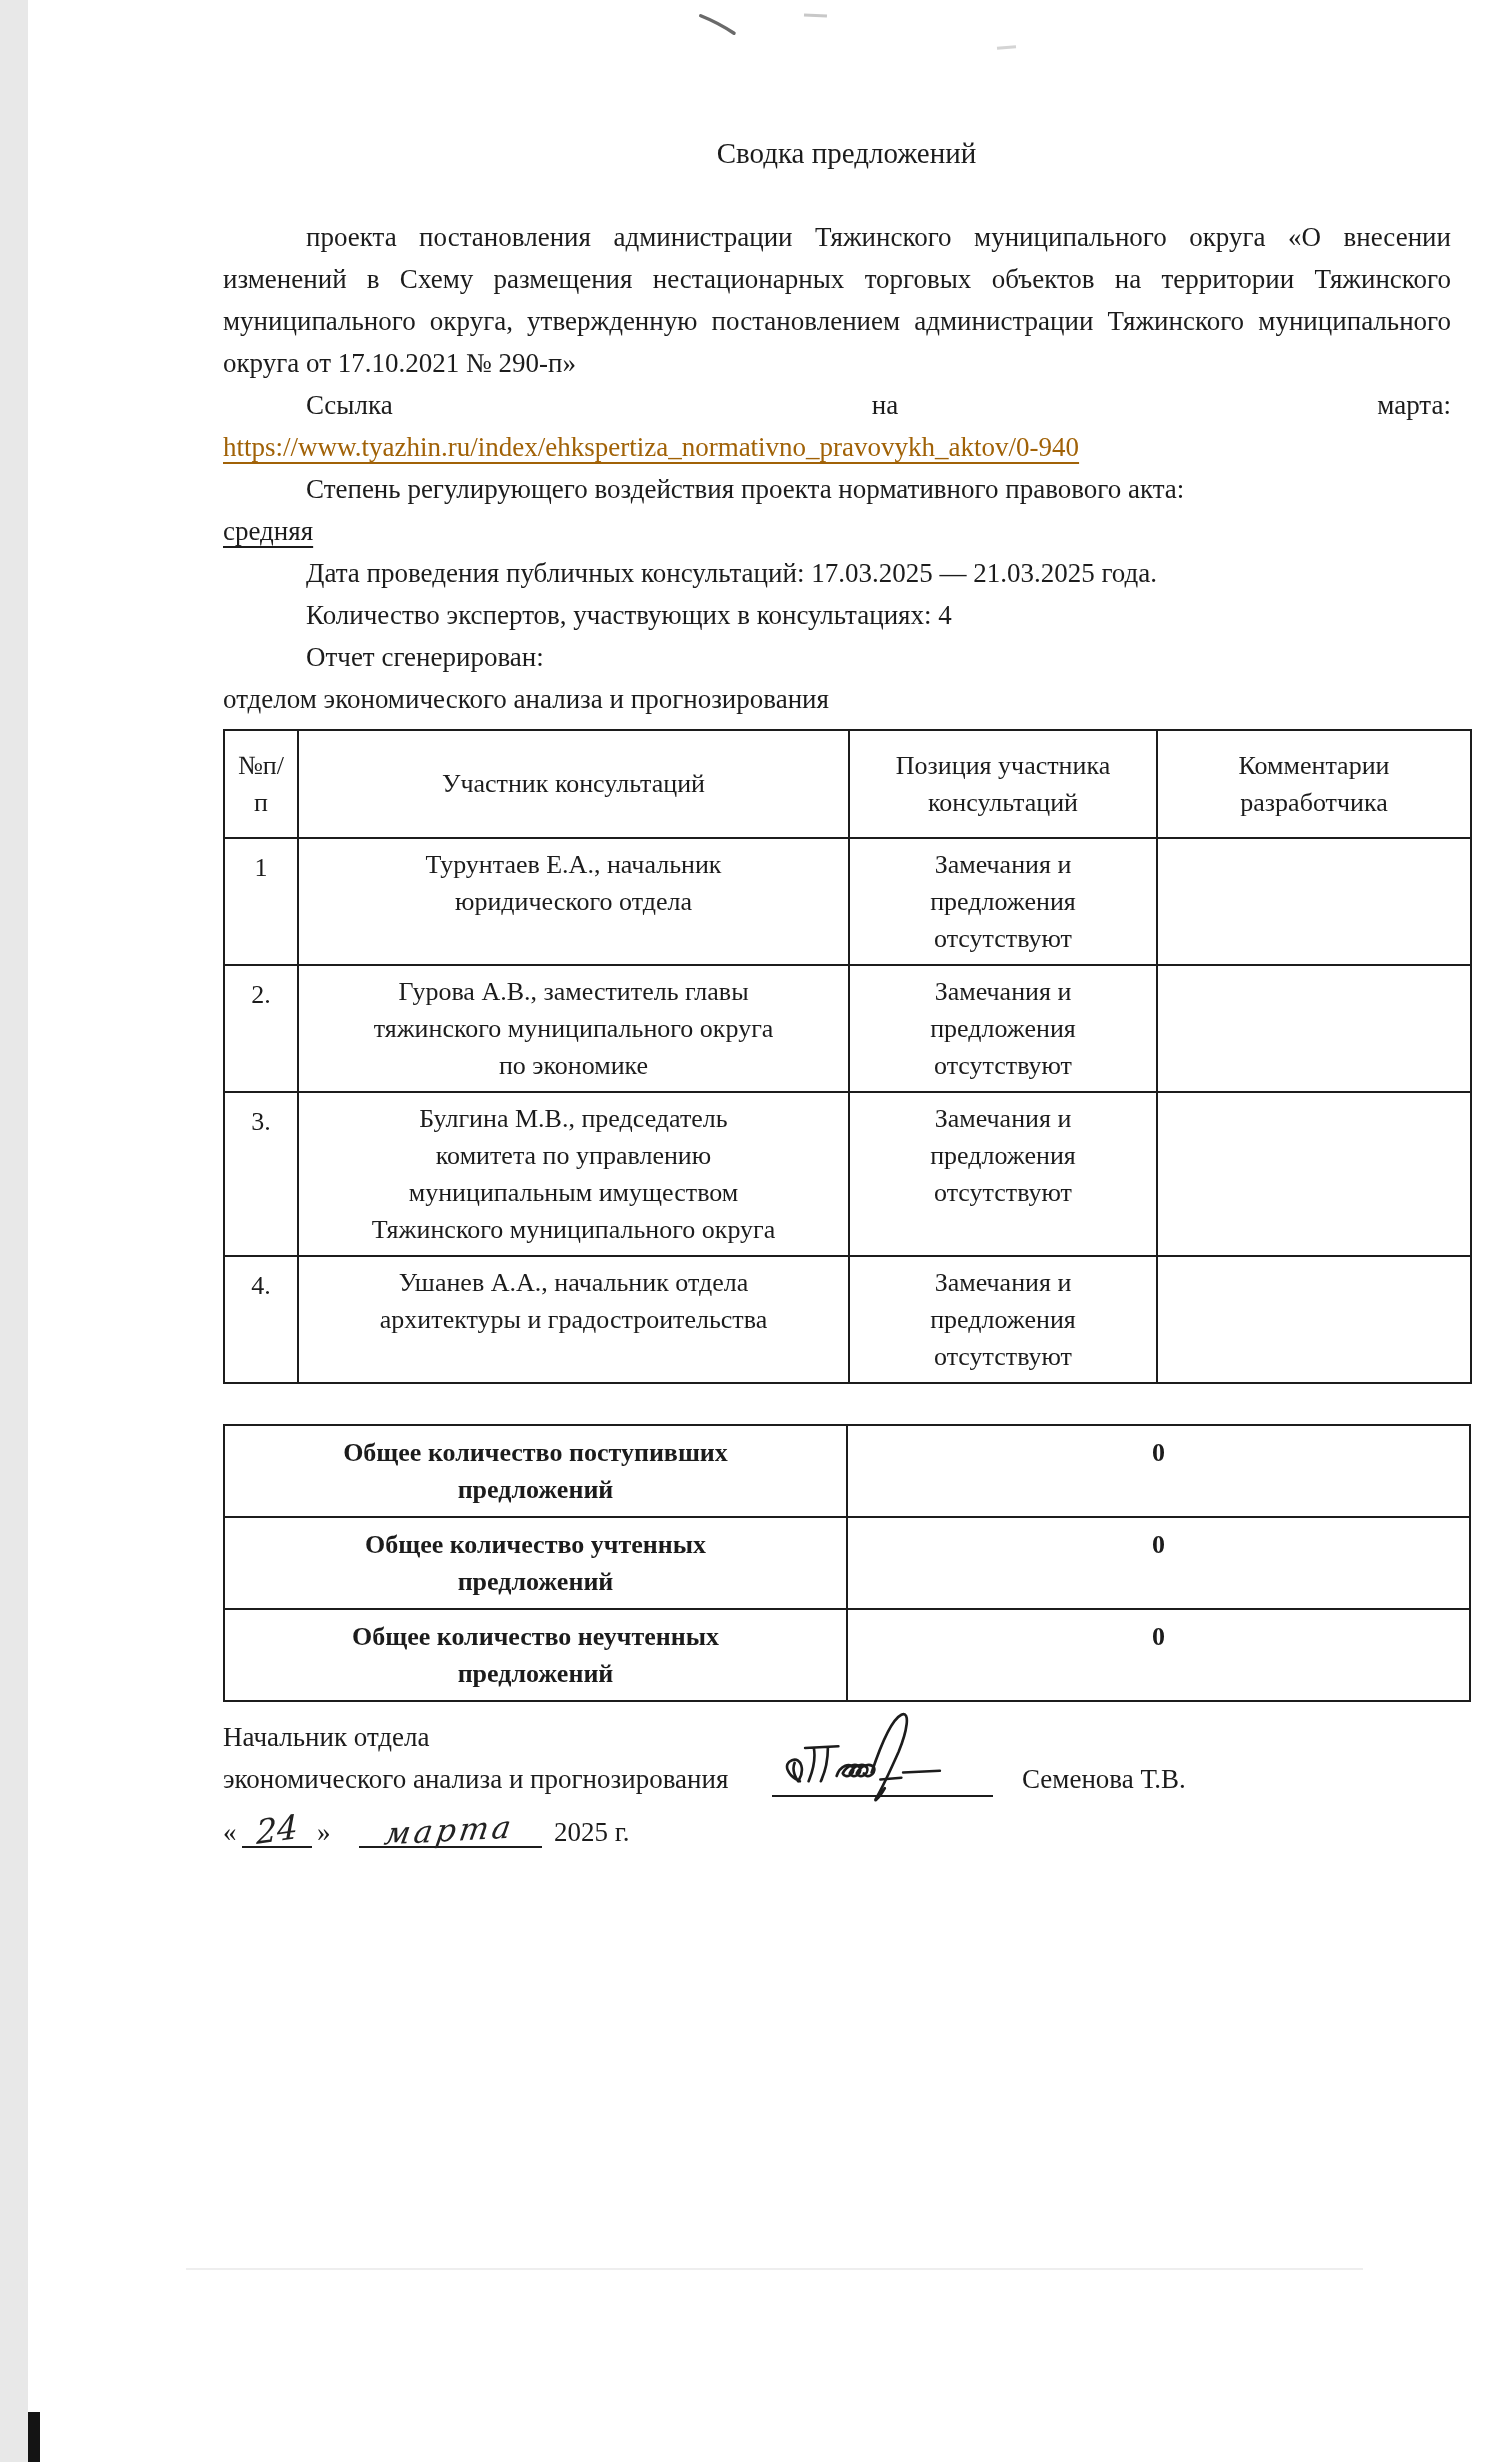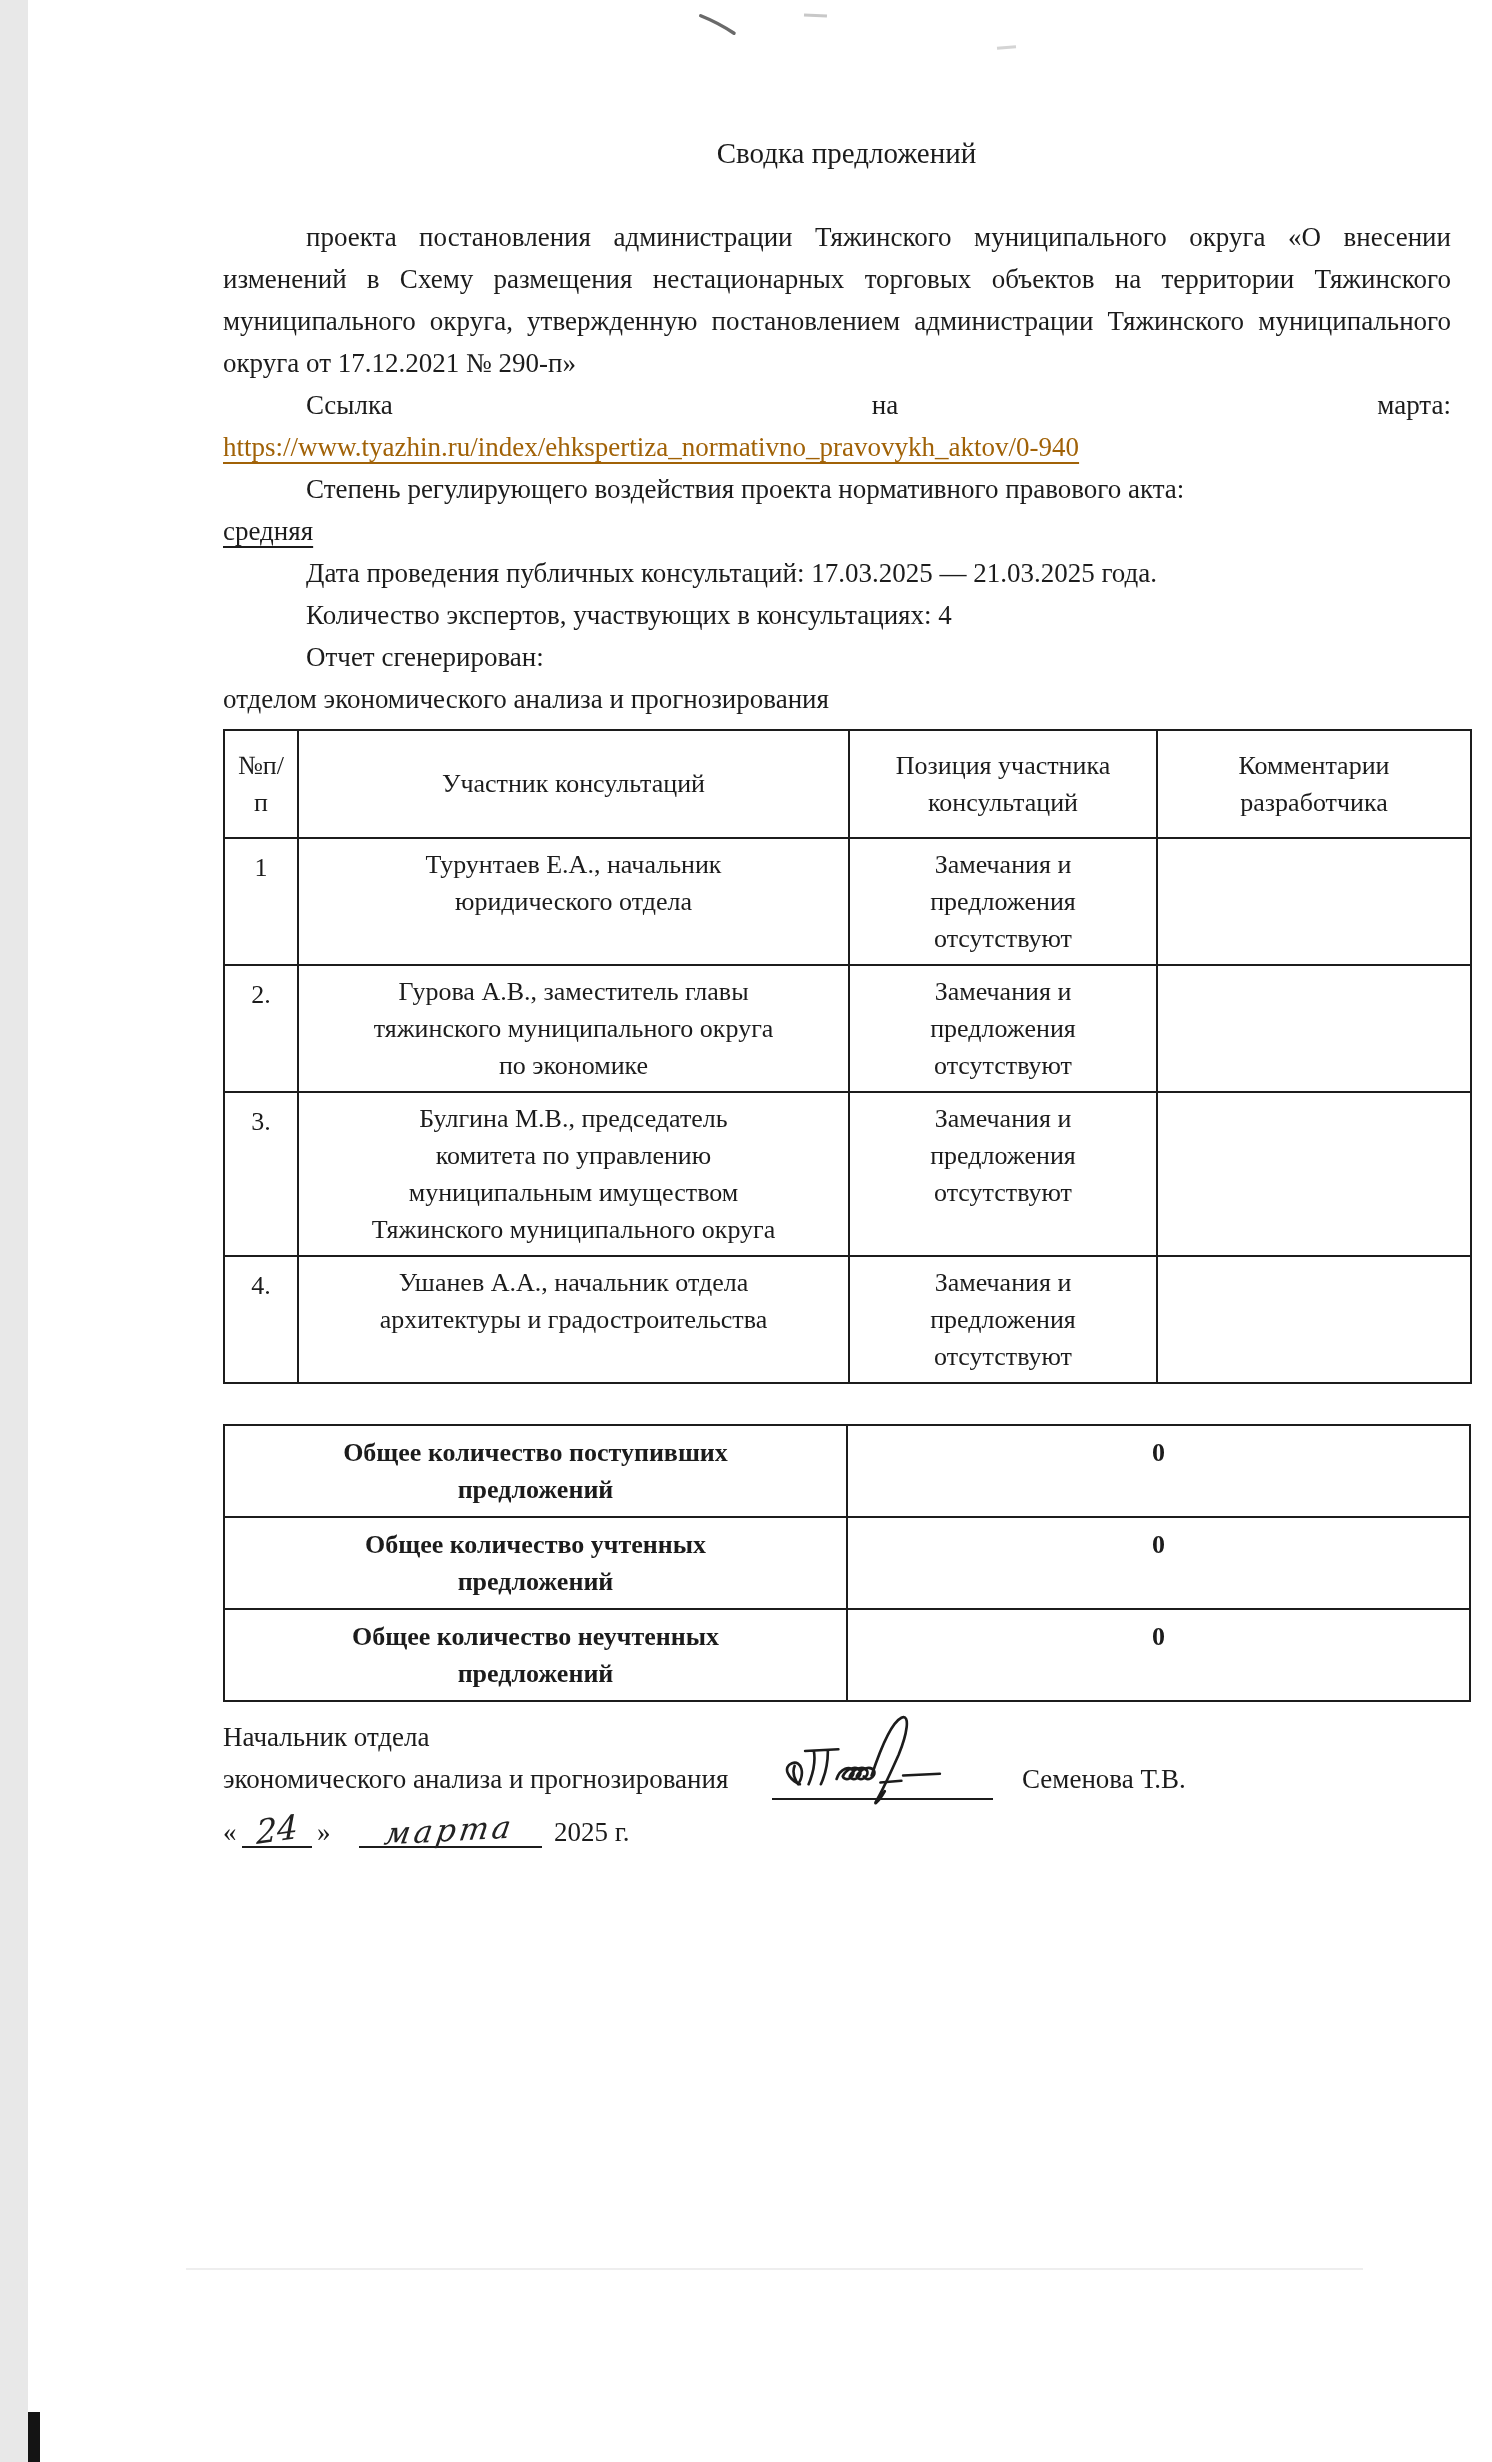--- a/index.html
+++ b/index.html
@@ -81,21 +81,21 @@
   }
   .t2 td {
     border: 2.6px solid #1c1c1c;
     text-align: center;
     vertical-align: top;
     padding: 8px 5.3px;
   }
 
   
   .sig { margin-top: 14px; font-size: 27px; line-height: 42px; }
-  .sig-row2 { display: flex; align-items: flex-end; gap: 24px; }
+  .sig-row2 { display: flex; align-items: center; gap: 24px; }
   .sig-line {
     position: relative;
     width: 221px;
     margin-left: 19.3px;
     border-bottom: 2.6px solid #1c1c1c;
     height: 35px;
     flex: none;
   }
   .sig-svg {
     position: absolute;
@@ -147,21 +147,21 @@
   </svg>
   <div class="artifact dash-1"></div>
   <div class="artifact dash-2"></div>
   <div class="artifact streak"></div>
   <div class="artifact corner-mark"></div>
 
   <div class="content">
 
     <h1 class="doc-title">Сводка предложений</h1>
 
-    <p class="intro body-line">проекта постановления администрации Тяжинского муниципального округа «О внесении изменений в Схему размещения нестационарных торговых объектов на территории Тяжинского муниципального округа, утвержденную постановлением администрации Тяжинского муниципального округа от 17.12.2021 № 290-п»</p>
+    <p class="intro body-line">проекта постановления администрации Тяжинского муниципального округа «О внесении изменений в Схему размещения нестационарных торговых объектов на территории Тяжинского муниципального округа, утвержденную постановлением администрации Тяжинского муниципального округа от 17.10.2021 № 290-п»</p>
 
     <div class="link-words body-line">
       <span class="w1">Ссылка</span>
       <span>на</span>
       <span>марта:</span>
     </div>
 
     <div class="body-line url-line">
       <span class="url-text">https://www.tyazhin.ru/index/ehkspertiza_normativno_pravovykh_aktov/0-940</span>
     </div>

